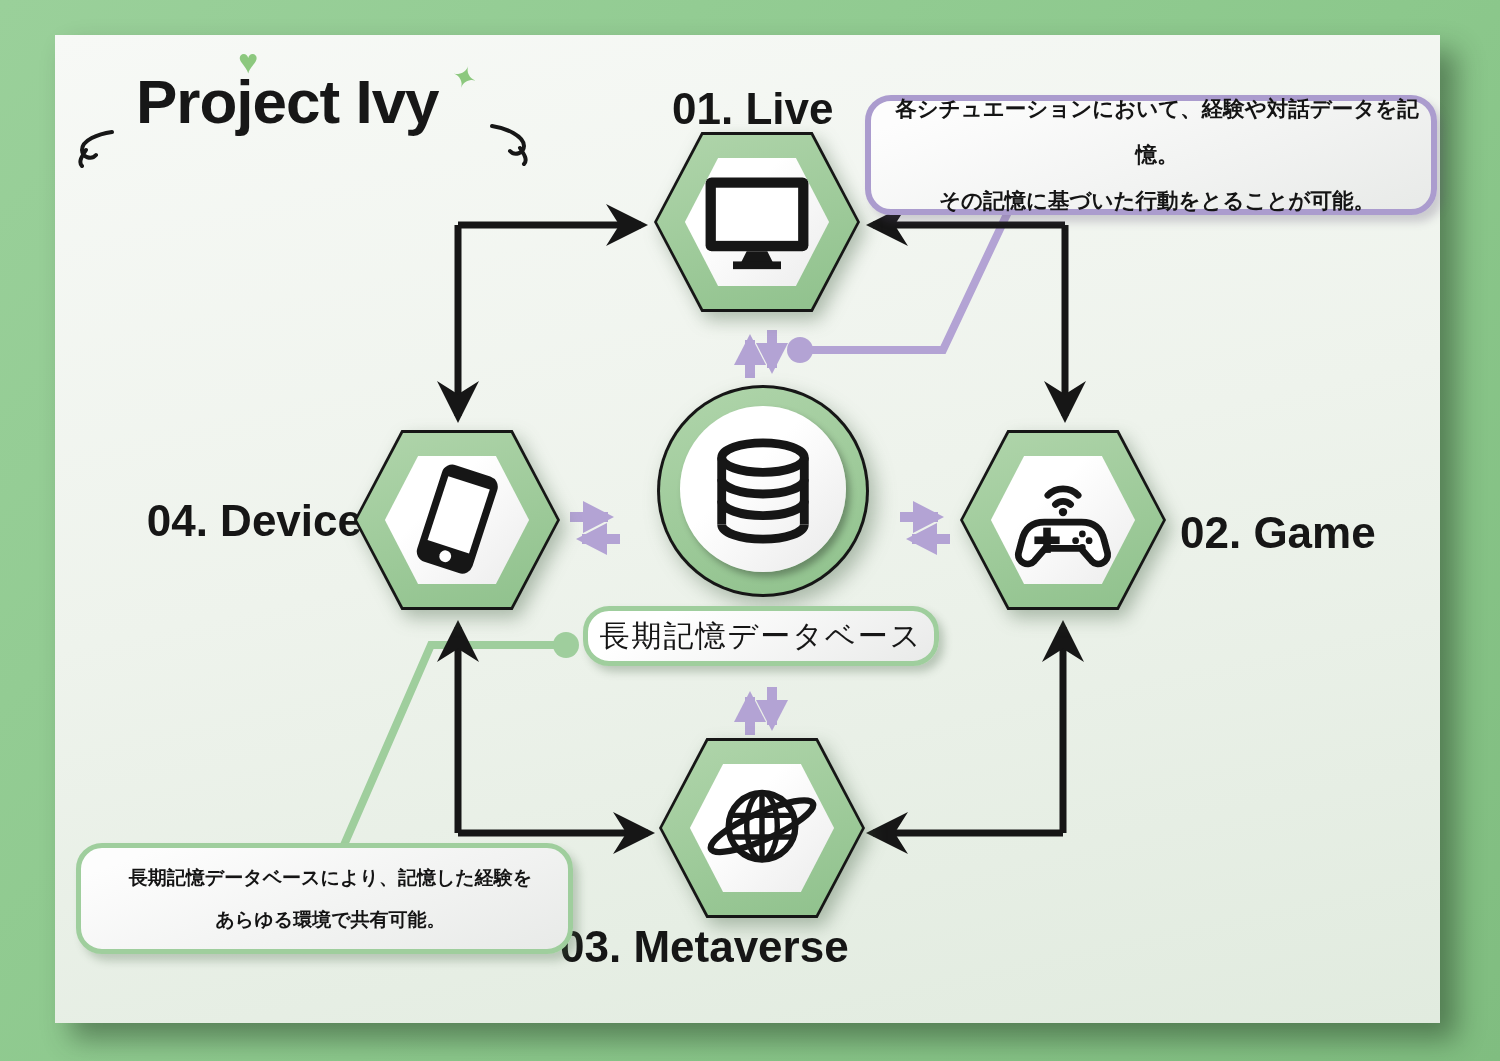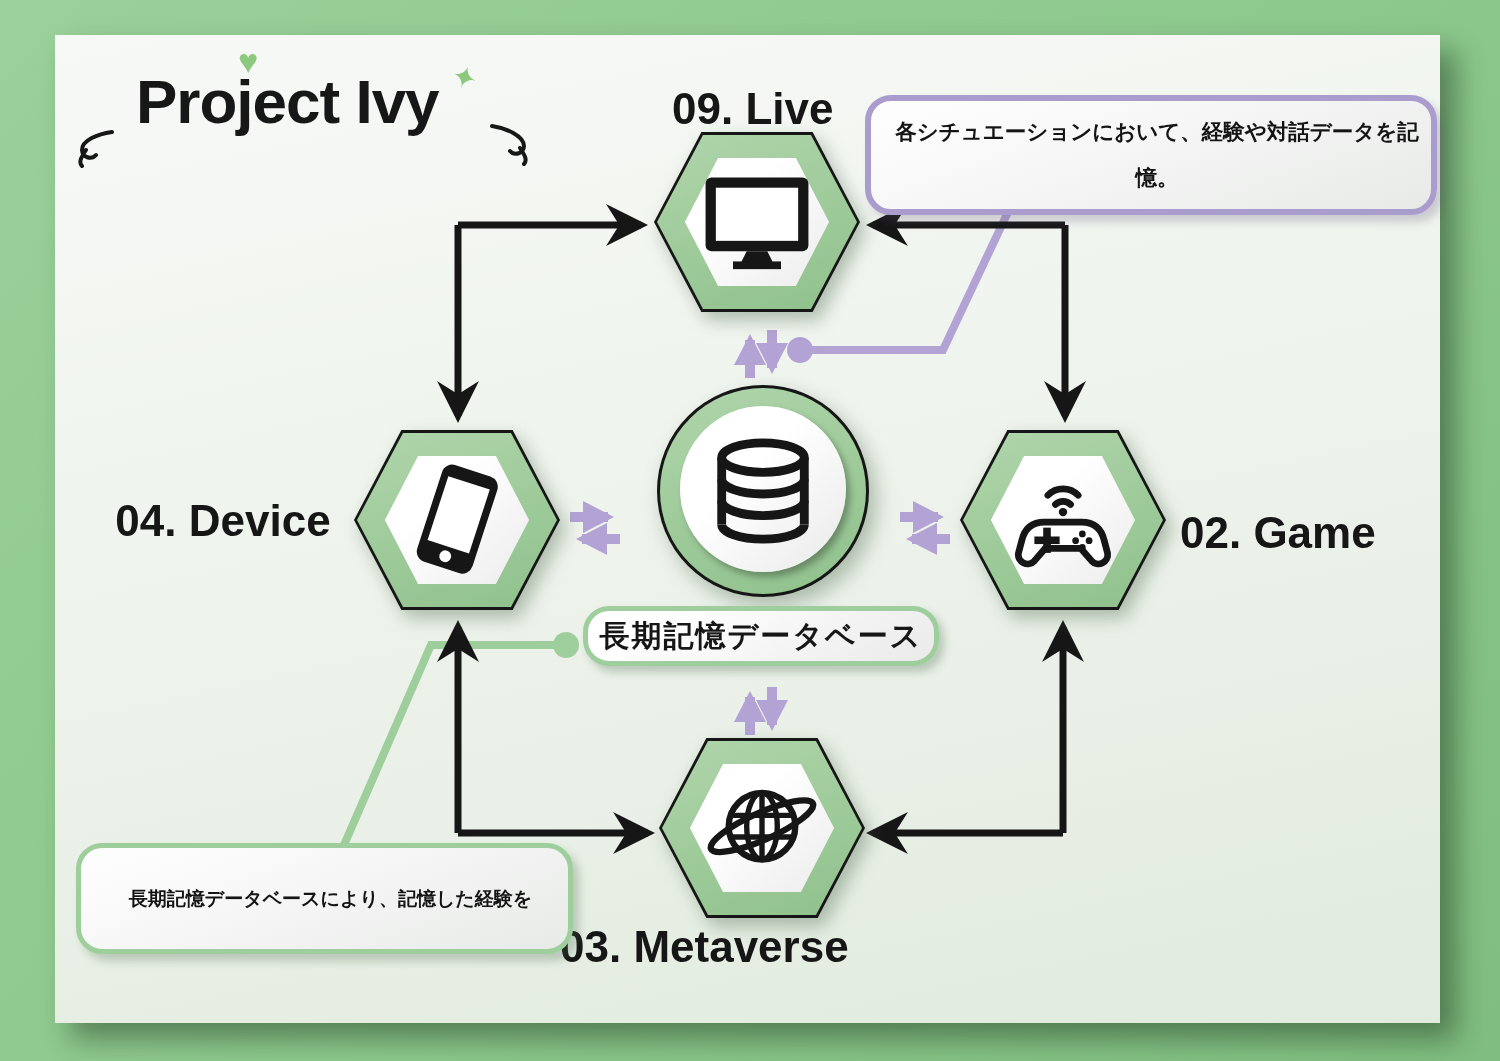--- a/index.html
+++ b/index.html
@@ -36,21 +36,21 @@
   .db-white{position:absolute;left:11%;top:10%;width:78%;height:78%;border-radius:50%;
     background:linear-gradient(135deg,#ffffff 40%,#e9e9e9 100%);
     box-shadow:4px 5px 7px rgba(0,0,0,.30);}
   
   .node-label{position:absolute;font-size:44px;font-weight:900;color:#161616;letter-spacing:0;white-space:nowrap;}
   .pill{
     position:absolute;left:583px;top:606px;width:356px;height:60px;border-radius:26px;
     border:5px solid #9fce9d;background:linear-gradient(150deg,#ffffff 20%,#e9eae9 100%);
     box-sizing:border-box;display:flex;align-items:center;justify-content:center;
     box-shadow:5px 6px 8px rgba(70,100,70,.30);
-    font-size:30px;font-weight:700;letter-spacing:2px;color:#161616;
+    font-size:30px;font-weight:400;letter-spacing:2px;color:#161616;
     font-family:"DejaVu Sans","Liberation Sans",sans-serif;
   }
   
   .callout{
     position:absolute;border-radius:26px;box-sizing:border-box;
     display:flex;flex-direction:column;align-items:center;justify-content:center;
     background:linear-gradient(160deg,#fdfdfd 10%,#e8eae8 100%);
     font-family:"DejaVu Sans","Liberation Sans",sans-serif;
     font-weight:700;color:#141414;text-align:center;padding-left:12px;
   }
@@ -113,24 +113,24 @@
   <span class="logo-heart">♥</span>
   <span class="logo-star">✦</span>
   <svg class="logo-flourish" style="left:-14px;top:66px" width="40" height="44" viewBox="0 0 40 44">
     <path d="M36,8 C22,10 6,16 6,26 a8,8 0 0 0 14,5 M10,26 c-4,6 -8,12 -4,16" stroke="#171717" stroke-width="4" fill="none" stroke-linecap="round"></path>
   </svg>
   <svg class="logo-flourish" style="left:398px;top:62px" width="44" height="48" viewBox="0 0 44 48">
     <path d="M4,6 C18,8 36,16 36,26 a8,8 0 0 1 -14,5 M32,28 c4,6 8,12 4,16" stroke="#171717" stroke-width="4" fill="none" stroke-linecap="round"></path>
   </svg>
 </div>
 
-<div class="node-label" style="left:672px;top:84px">09. Live</div>
+<div class="node-label" style="left:672px;top:84px">01. Live</div>
 <div class="node-label" style="left:1180px;top:508px">02. Game</div>
 <div class="node-label" style="left:560px;top:922px;width:404px;text-align:left">03. Metaverse</div>
-<div class="node-label" style="left:100px;top:496px;width:246px;text-align:center">04. Device</div>
+<div class="node-label" style="left:116px;top:496px;width:246px;text-align:right">04. Device</div>
 
 <div class="hex" style="left:654px;top:132px">
   <div class="hex-black"></div>
   <div class="hex-green"></div>
   <div class="hex-white"></div>
   <div class="hex-icon">
     <svg width="112" height="96" viewBox="0 0 130 112">
       <rect x="5" y="4" width="120" height="86" rx="7" fill="#161616"></rect>
       <rect x="17" y="16" width="96" height="62" fill="#ffffff"></rect>
       <path d="M53,90 h24 l7,14 h-38 z" fill="#161616"></path>
@@ -203,17 +203,19 @@
       <path d="M18,70 a42,15 0 0 0 84,0" stroke="#161616" stroke-width="9" fill="none"></path>
       <path d="M18,94 a42,15 0 0 0 84,0" stroke="#161616" stroke-width="9" fill="none"></path>
     </svg>
   </div>
 </div>
 
 <div class="pill">長期記憶データベース</div>
 
 <div class="callout callout-purple">
   <span>各シチュエーションにおいて、経験や対話データを記憶。</span>
+  <span>その記憶に基づいた行動をとることが可能。</span>
 </div>
 
 <div class="callout callout-green">
   <span>長期記憶データベースにより、記憶した経験を</span>
+  <span>あらゆる環境で共有可能。</span>
 </div>
 
 </body></html>

